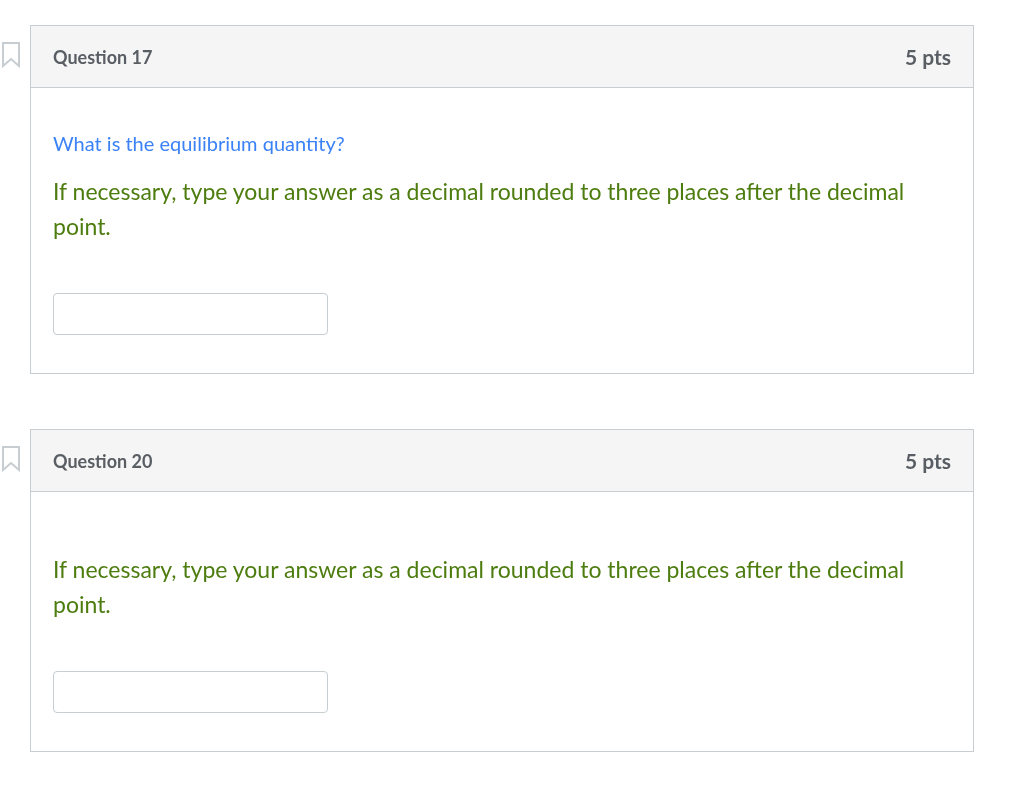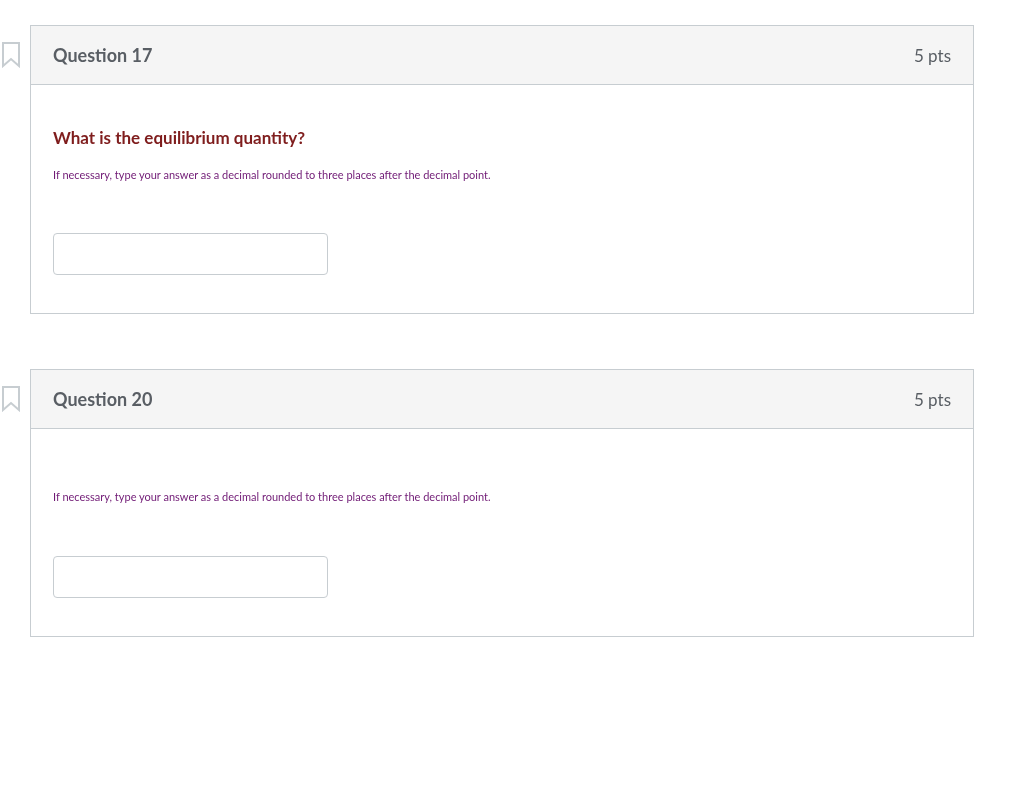--- a/index.html
+++ b/index.html
@@ -31,37 +31,36 @@
       background: #f5f5f5;
       border-bottom: 1px solid #c7cdd1;
       padding: 18px 22px;
     }
     .question-title {
       font-size: 18px;
       font-weight: 700;
       color: #595e64;
     }
     .question-points {
-      font-size: 17px;
-      font-weight: 400;
+      font-size: 21px;
+      font-weight: 700;
       color: #595e64;
     }
     .question-body {
       padding: 40px 22px 38px 22px;
     }
     .question-prompt {
-      font-size: 17px;
-      color: #7f1d1d;
+      font-size: 20px;
+      color: #3b82f6;
       margin-bottom: 16px;
       line-height: 1.5;
-      font-weight: bold;
     }
     .question-hint {
-      font-size: 11px;
-      color: #701a75;
+      font-size: 23px;
+      color: #4d7c0f;
       margin-bottom: 50px;
       line-height: 1.5;
     }
     .answer-input {
       width: 275px;
       height: 42px;
       border: 1px solid #c7cdd1;
       border-radius: 4px;
       padding: 6px 10px;
       font-size: 15px;

